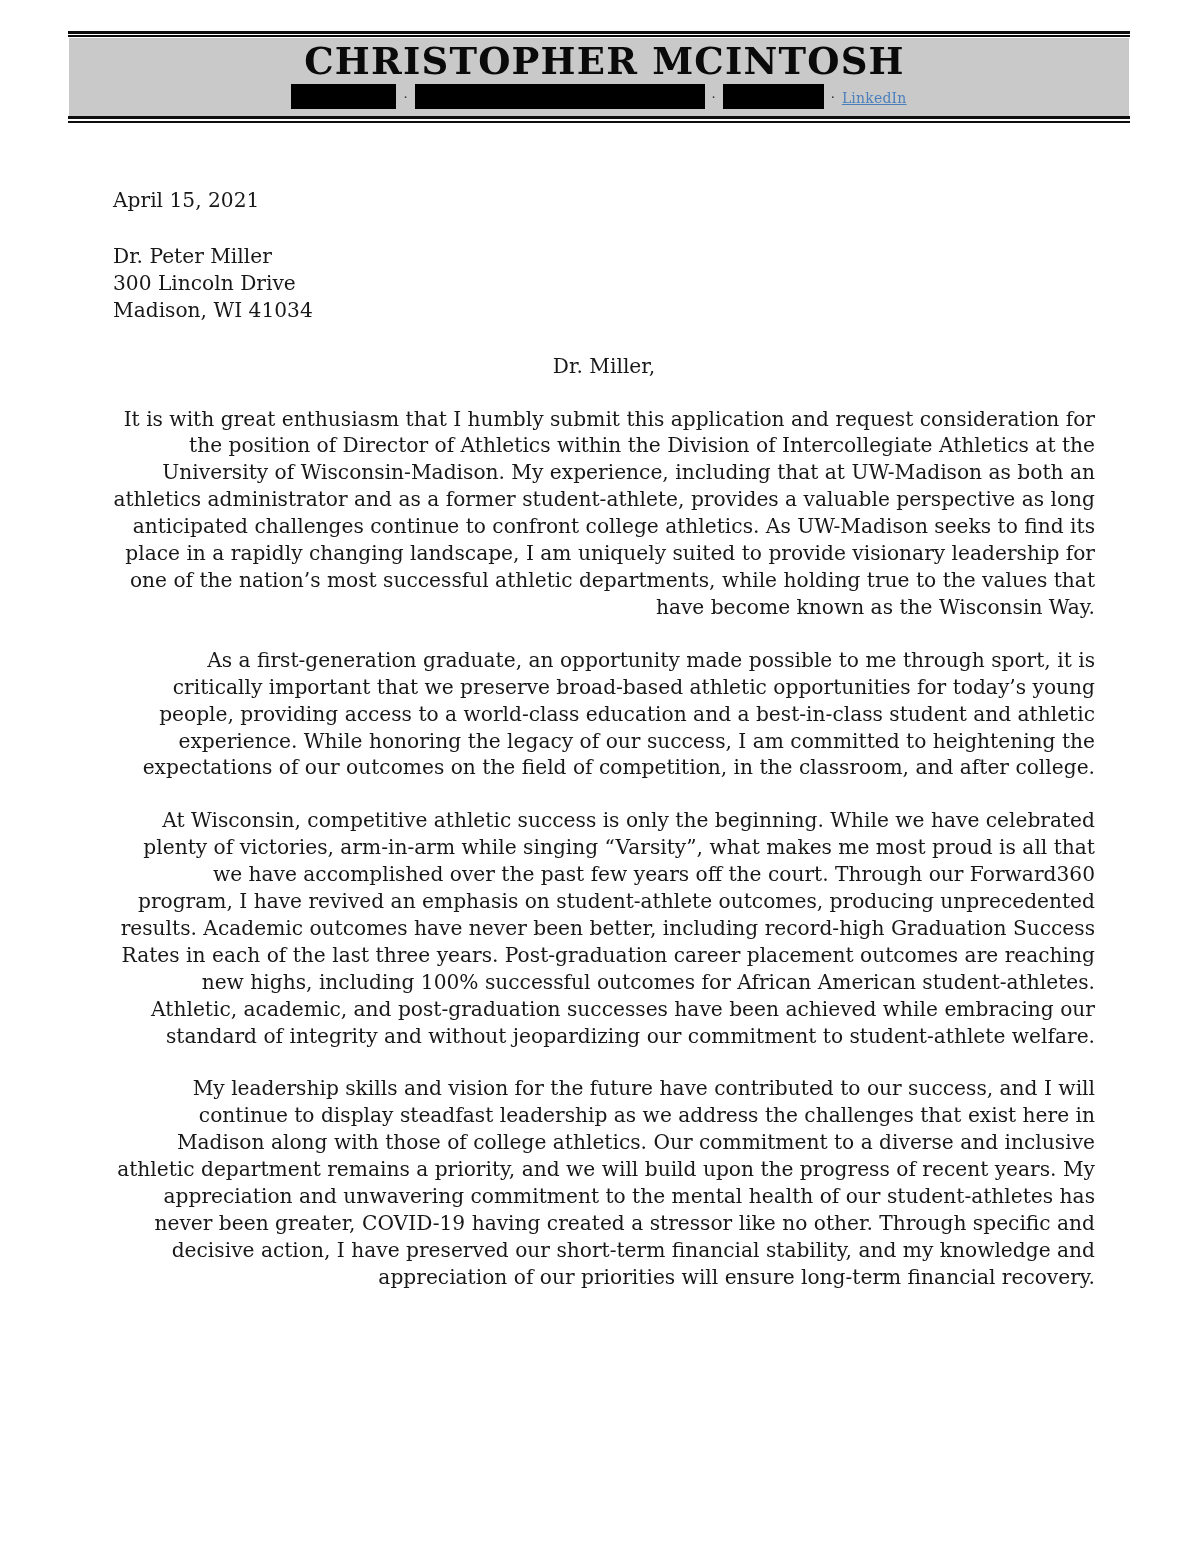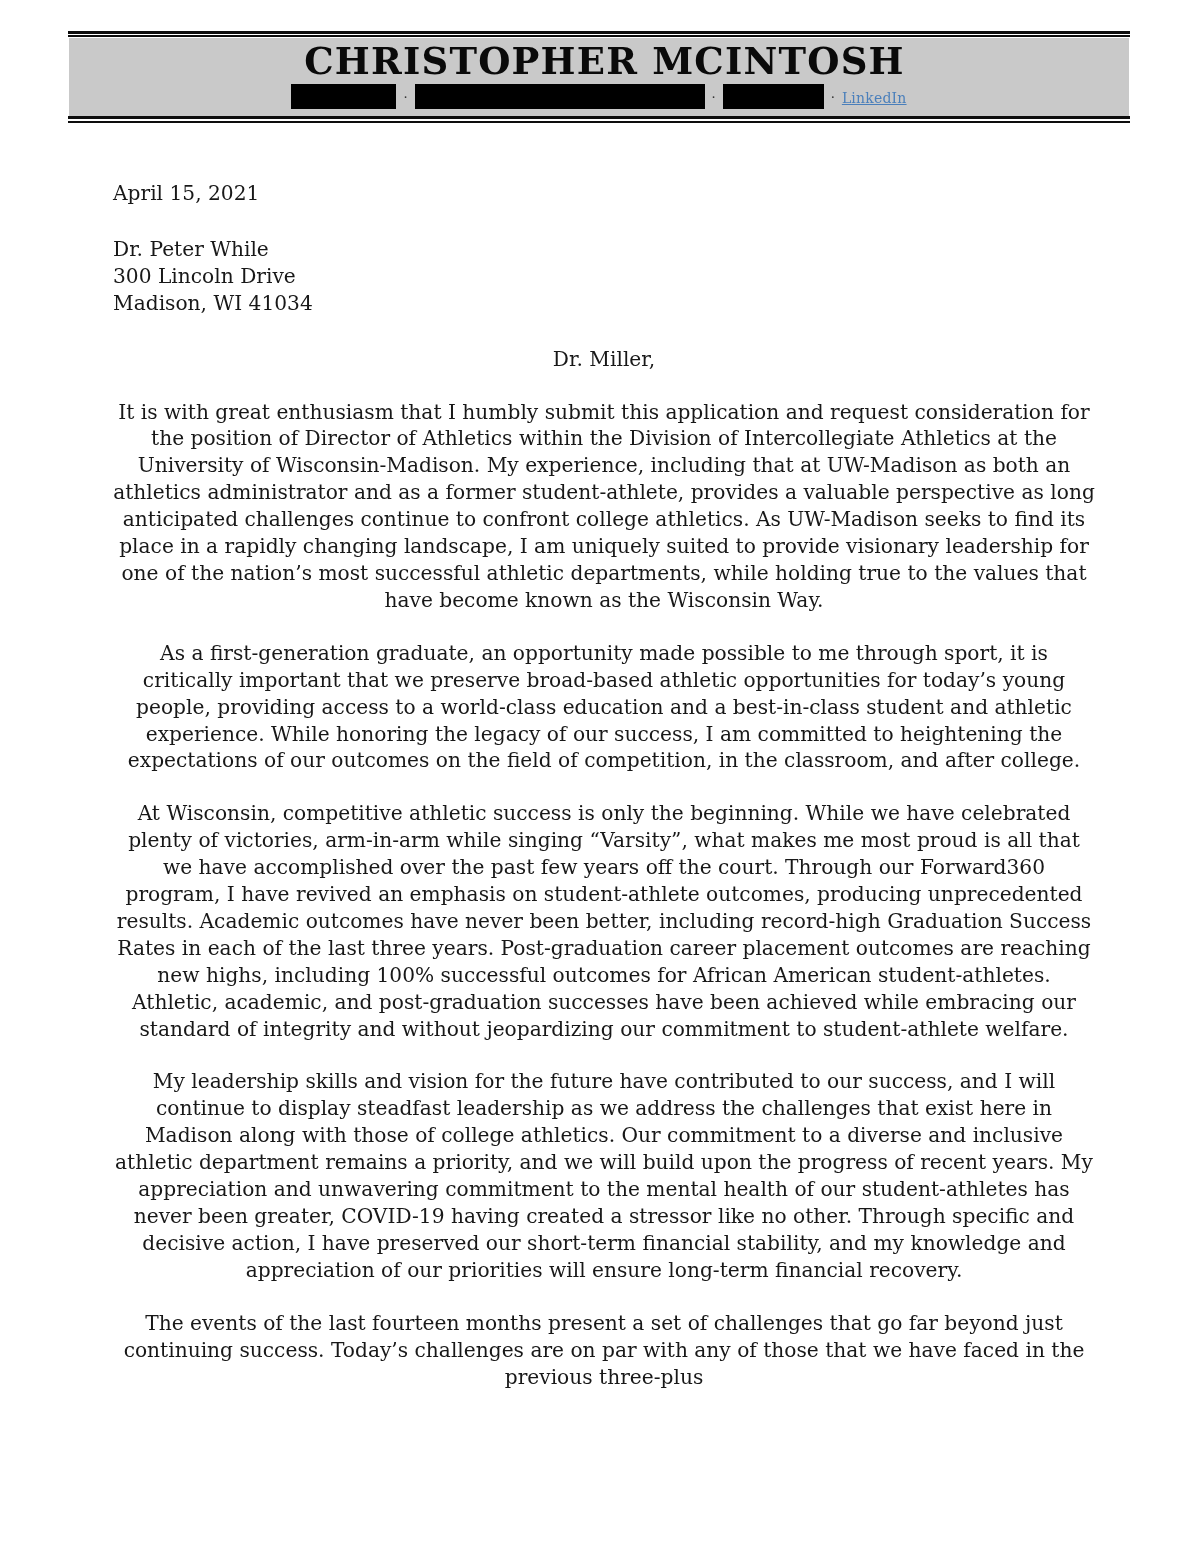--- a/index.html
+++ b/index.html
@@ -100,41 +100,41 @@
     font-family: "DejaVu Serif", "Liberation Serif", serif;
     letter-spacing: 0.2px;
     position: relative;
     top: 1px;
   }
 
   
   .letter {
     position: absolute;
     left: 113px;
-    top: 180px;
+    top: 187px;
     width: 982px;
     font-size: 20.2px;
     line-height: 26.9px;
     color: #181818;
     font-family: "DejaVu Serif", "Liberation Serif", serif;
   }
   .letter-date {
     margin: 0 0 29px 0;
   }
   .recipient {
     margin: 0 0 29px 0;
   }
   .recipient div { white-space: nowrap; }
   .salutation {
     margin: 0 0 26px 0;
     text-align: center;
   }
   .body-par {
     margin: 12px 0 26px 0;
-    text-align: center;
+    text-align: right;
   }
   .body-par:last-child { margin-bottom: 0; }
 </style>
 </head>
 <body>
 
 <div class="page">
 
   <div class="letterhead">
     <div class="rule-top"></div>
@@ -151,28 +151,27 @@
       </div>
     </div>
     <div class="rule-bottom"></div>
   </div>
 
   <div class="letter">
 
     <div class="letter-date">April 15, 2021</div>
 
     <div class="recipient">
-      <div>Dr. Peter While</div>
+      <div>Dr. Peter Miller</div>
       <div>300 Lincoln Drive</div>
       <div>Madison, WI 41034</div>
     </div>
 
     <div class="salutation">Dr. Miller,</div>
 
     <div class="body-par">It is with great enthusiasm that I humbly submit this application and request consideration for the position of Director of Athletics within the Division of Intercollegiate Athletics at the University of Wisconsin-Madison. My experience, including that at UW-Madison as both an athletics administrator and as a former student-athlete, provides a valuable perspective as long anticipated challenges continue to confront college athletics. As UW-Madison seeks to find its place in a rapidly changing landscape, I am uniquely suited to provide visionary leadership for one of the nation’s most successful athletic departments, while holding true to the values that have become known as the Wisconsin Way.</div>
     <div class="body-par">As a first-generation graduate, an opportunity made possible to me through sport, it is critically important that we preserve broad-based athletic opportunities for today’s young people, providing access to a world-class education and a best-in-class student and athletic experience. While honoring the legacy of our success, I am committed to heightening the expectations of our outcomes on the field of competition, in the classroom, and after college.</div>
     <div class="body-par">At Wisconsin, competitive athletic success is only the beginning. While we have celebrated plenty of victories, arm-in-arm while singing “Varsity”, what makes me most proud is all that we have accomplished over the past few years off the court. Through our Forward360 program, I have revived an emphasis on student-athlete outcomes, producing unprecedented results. Academic outcomes have never been better, including record-high Graduation Success Rates in each of the last three years. Post-graduation career placement outcomes are reaching new highs, including 100% successful outcomes for African American student-athletes. Athletic, academic, and post-graduation successes have been achieved while embracing our standard of integrity and without jeopardizing our commitment to student-athlete welfare.</div>
     <div class="body-par">My leadership skills and vision for the future have contributed to our success, and I will continue to display steadfast leadership as we address the challenges that exist here in Madison along with those of college athletics. Our commitment to a diverse and inclusive athletic department remains a priority, and we will build upon the progress of recent years. My appreciation and unwavering commitment to the mental health of our student-athletes has never been greater, COVID-19 having created a stressor like no other. Through specific and decisive action, I have preserved our short-term financial stability, and my knowledge and appreciation of our priorities will ensure long-term financial recovery.</div>
-    <div class="body-par">The events of the last fourteen months present a set of challenges that go far beyond just continuing success. Today’s challenges are on par with any of those that we have faced in the previous three-plus</div>
 
   </div>
 
 </div>
 
 </body></html>

